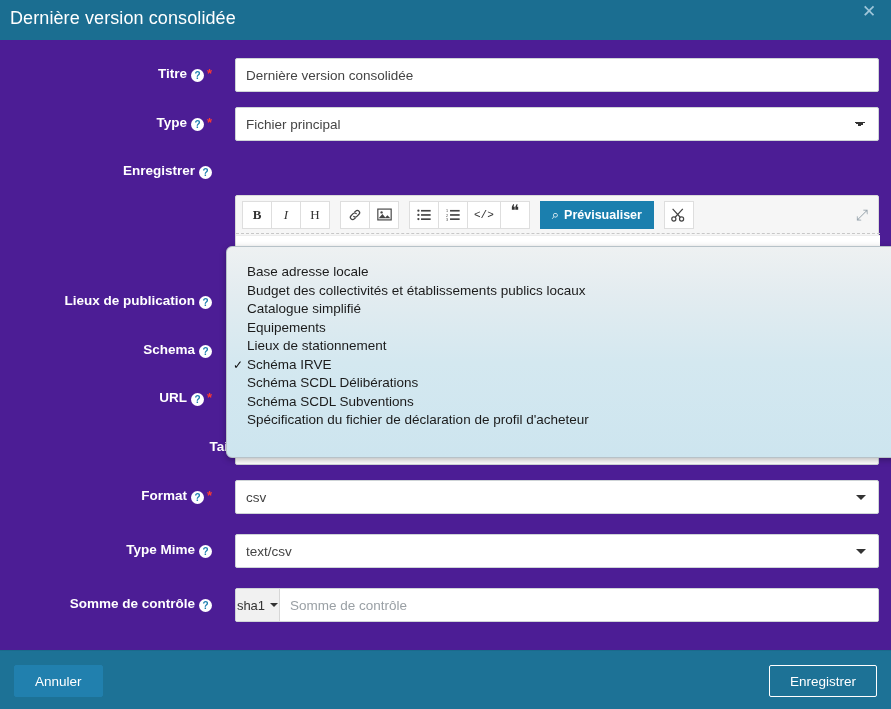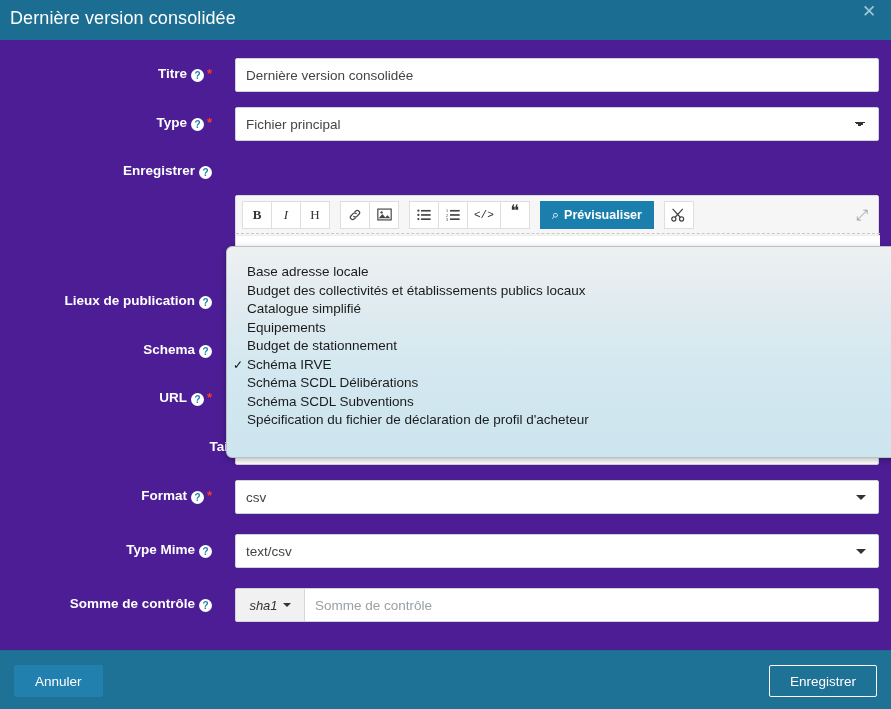--- a/index.html
+++ b/index.html
@@ -202,27 +202,26 @@
   .chk-wrap {
     position: absolute; left: 235px;
     width: 644px; height: 34px;
     display: flex;
     border: 1px solid #cfd4d7;
     background: #fff;
     border-radius: 2px;
     overflow: hidden;
   }
   .chk-algo {
-    width: 69px; height: 32px;
+    width: 44px; height: 32px;
     background: #f1f1f1;
     border-right: 1px solid #d7d7d7;
     color: #333; font-size: 13px;
     display: flex; align-items: center; justify-content: center;
     cursor: pointer;
-    font-style: italic;
   }
   .chk-algo .caret {
     width: 0; height: 0; margin-left: 5px;
     border-left: 4px solid transparent;
     border-right: 4px solid transparent;
     border-top: 4px solid #333;
   }
   .chk-input {
     flex: 1; height: 32px;
     border: none; outline: none;
@@ -437,21 +436,21 @@
         </div>
         <input class="chk-input" type="text" placeholder="Somme de contrôle" style="">
       </div>
     </div>
 
     <div class="optlist">
       <div class="opt"><span>Base adresse locale</span></div>
       <div class="opt"><span>Budget des collectivités et établissements publics locaux</span></div>
       <div class="opt"><span>Catalogue simplifié</span></div>
       <div class="opt"><span>Equipements</span></div>
-      <div class="opt"><span>Budget de stationnement</span></div>
+      <div class="opt"><span>Lieux de stationnement</span></div>
       <div class="opt"><span class="tick">✓</span><span>Schéma IRVE</span></div>
       <div class="opt"><span>Schéma SCDL Délibérations</span></div>
       <div class="opt"><span>Schéma SCDL Subventions</span></div>
       <div class="opt"><span>Spécification du fichier de déclaration de profil d'acheteur</span></div>
     </div>
 
   </div>
 
   <div class="modal-footer">
     <button class="btn btn-cancel">Annuler</button>

